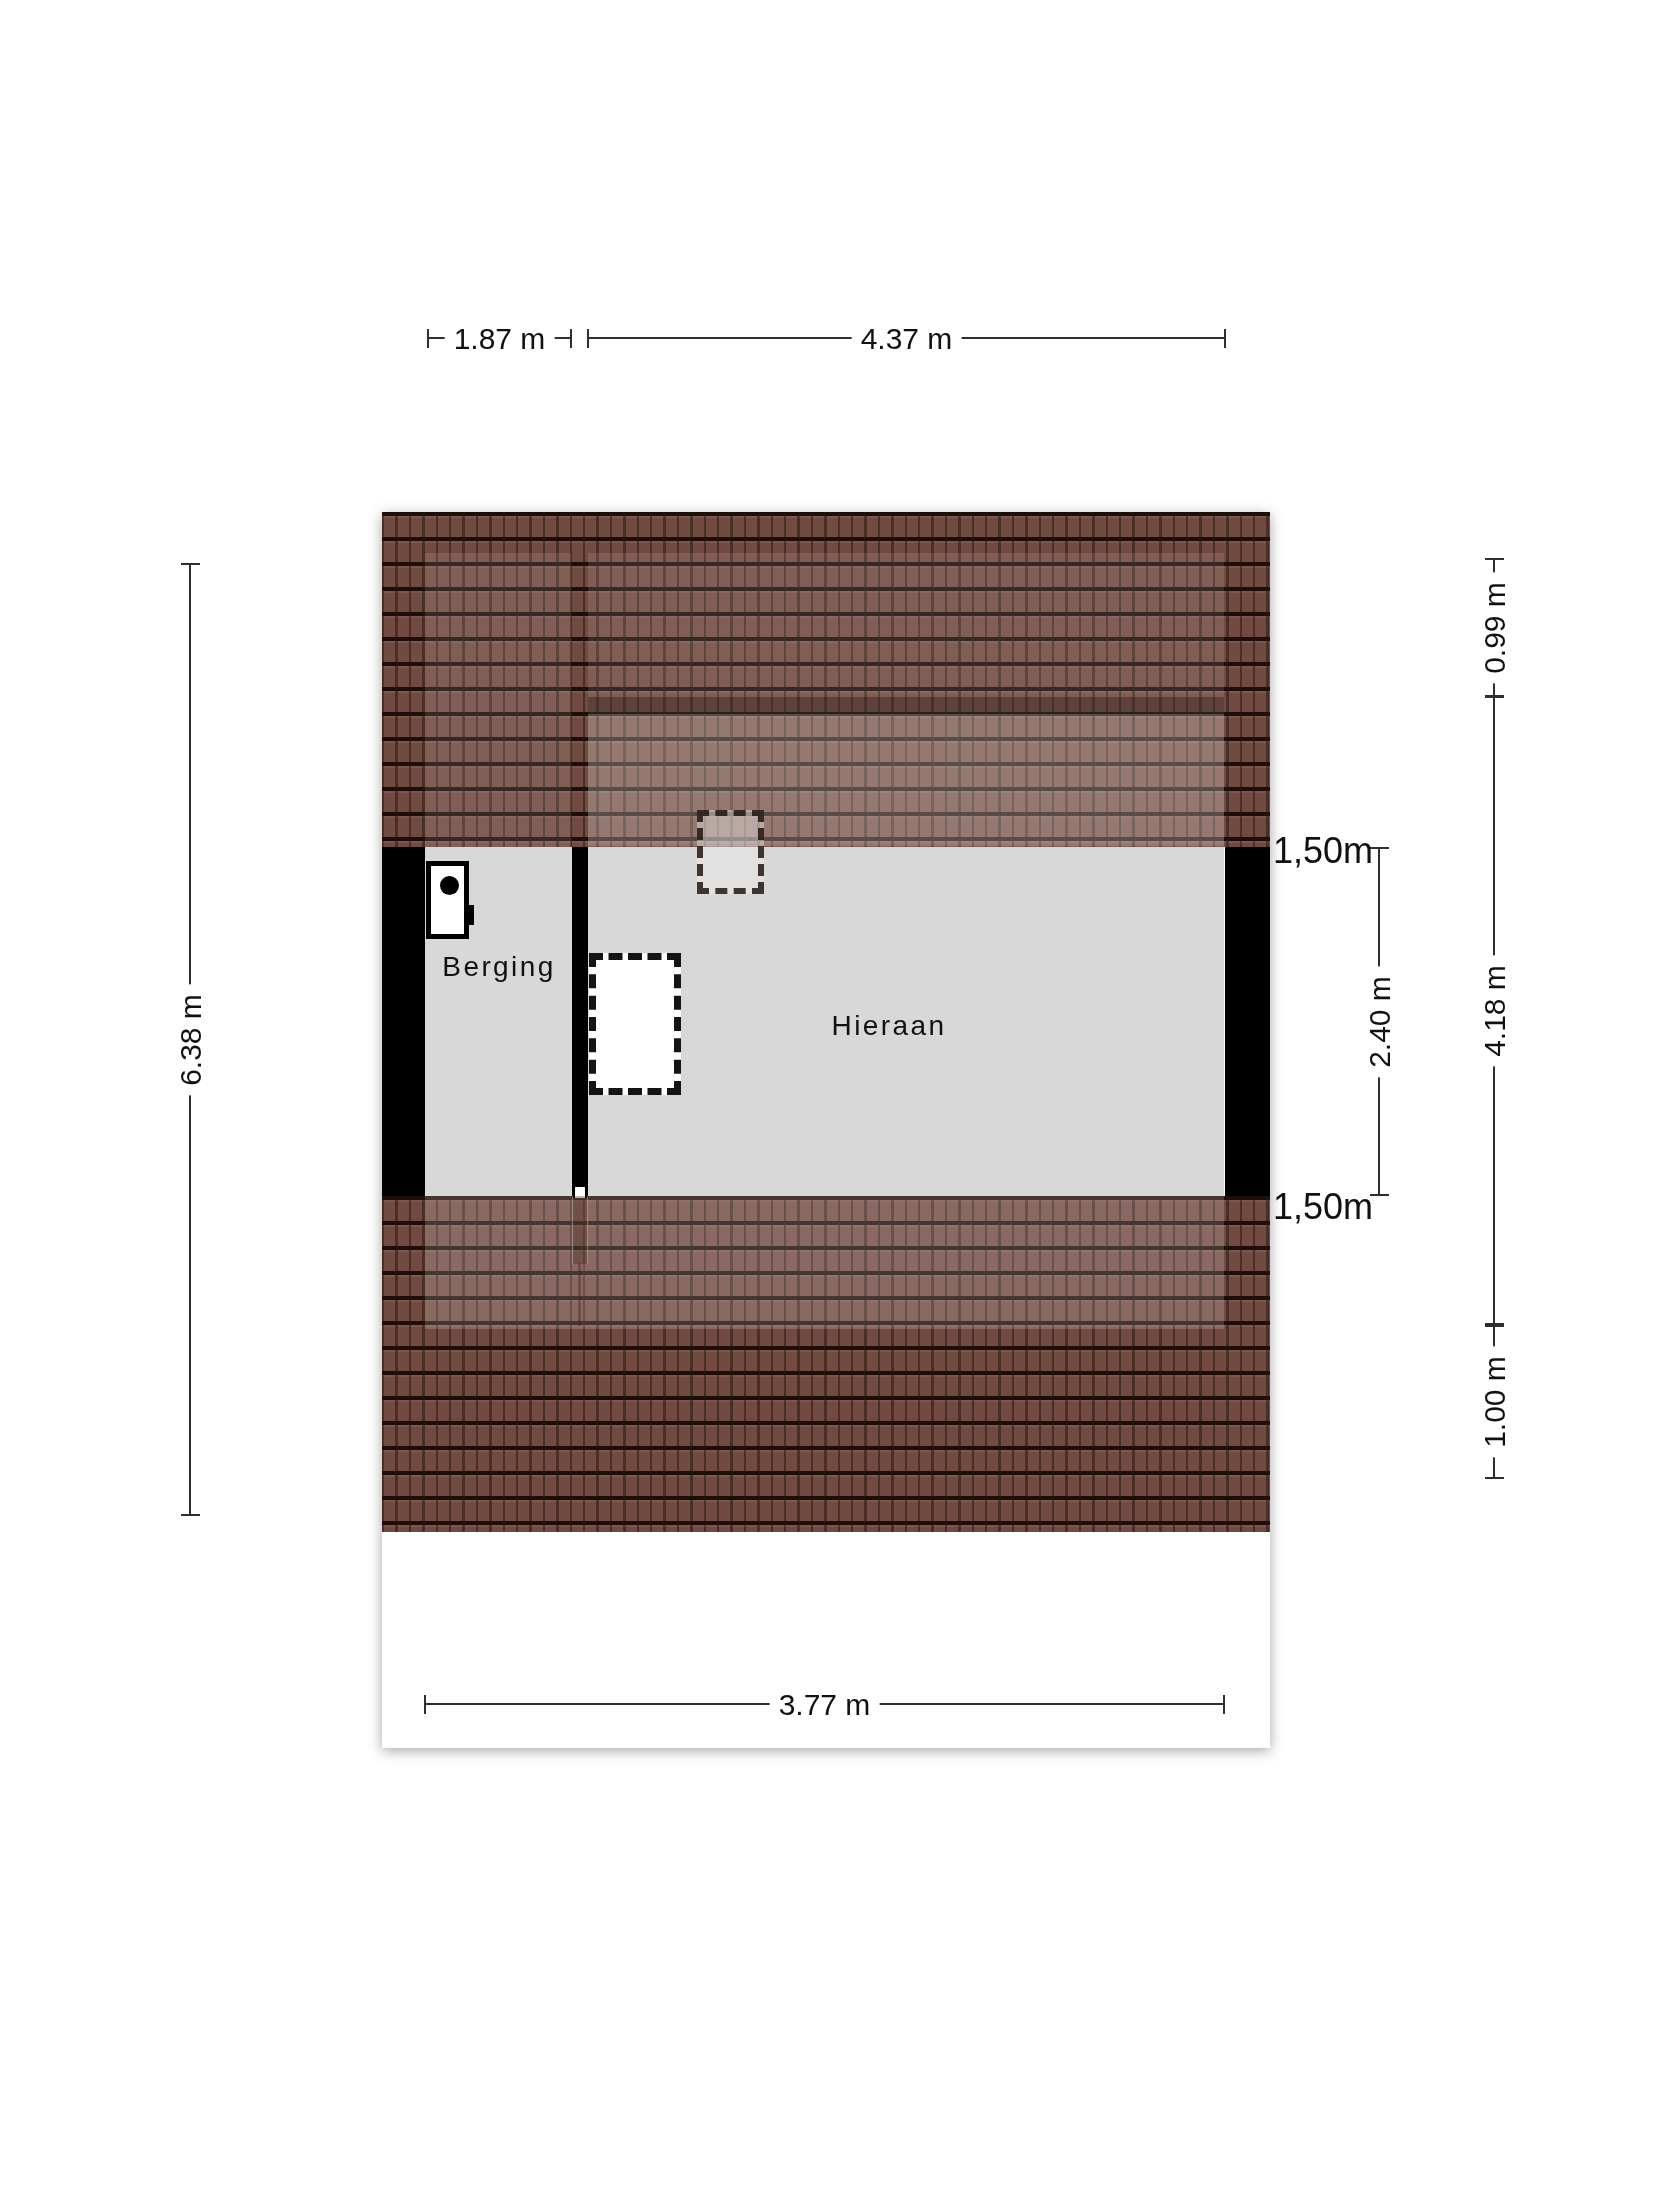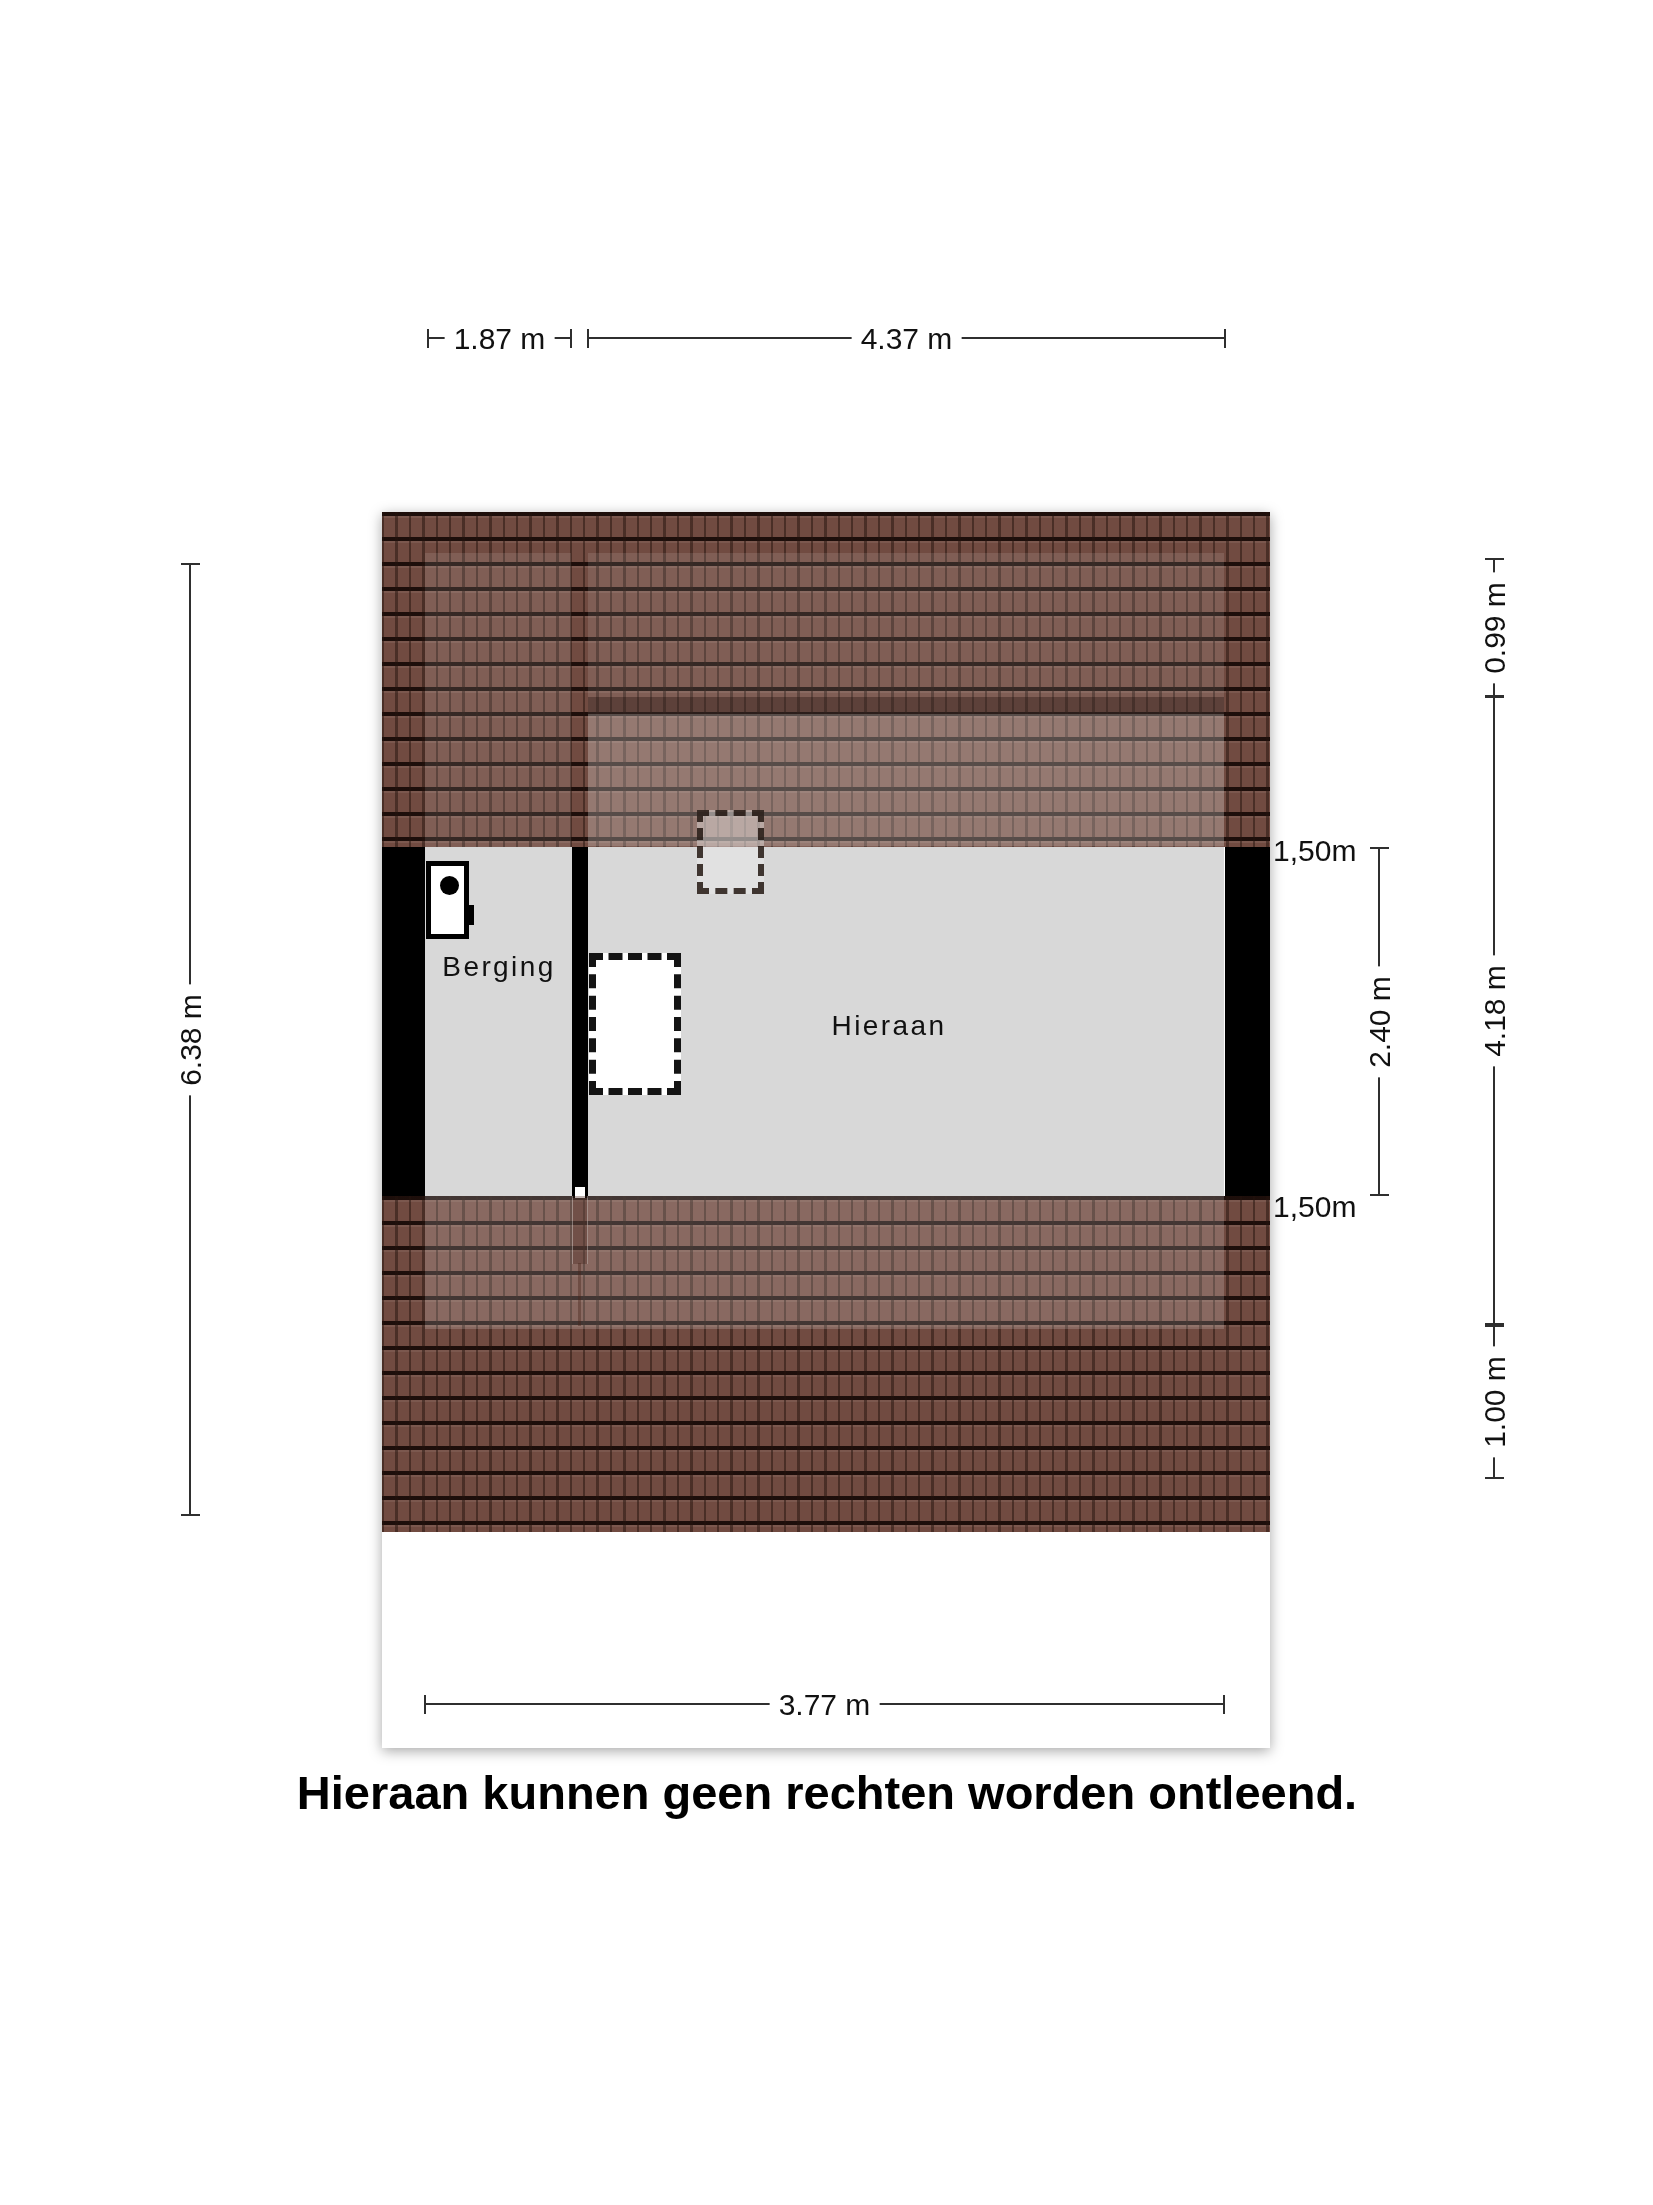--- a/index.html
+++ b/index.html
@@ -52,21 +52,21 @@
   .hdim .line{position:absolute;left:0;right:0;top:7.9px;height:2.4px;background:#2f2f2f;}
   .hdim .t0{position:absolute;left:0;top:0;width:2.4px;height:19px;background:#2f2f2f;}
   .hdim .t1{position:absolute;right:0;top:0;width:2.4px;height:19px;background:#2f2f2f;}
   .hdim .lbl{position:absolute;left:50%;top:50%;transform:translate(-50%,-50%);padding:0 9.5px;}
   .vdim{position:absolute;width:19px;}
   .vdim .line{position:absolute;top:0;bottom:0;left:7.9px;width:2.4px;background:#2f2f2f;}
   .vdim .t0{position:absolute;top:0;left:0;height:2.4px;width:19px;background:#2f2f2f;}
   .vdim .t1{position:absolute;bottom:0;left:0;height:2.4px;width:19px;background:#2f2f2f;}
   .vdim .lbl{position:absolute;left:50%;top:50%;transform:translate(-50%,-50%) rotate(-90deg);padding:0 9.5px;}
 
-  .height-label{position:absolute;left:1273px;transform:translateY(-50%);font-size:30px;color:#111;white-space:nowrap;}
+  .height-label{position:absolute;left:1273px;transform:translateY(-50%);font-size:36px;color:#111;white-space:nowrap;}
 
   
   .disclaimer{position:absolute;left:0;top:1764px;width:1654px;text-align:center;
               font-size:47px;font-weight:bold;line-height:58px;color:#000;}
 </style>
 </head>
 <body>
 
 <div class="plan">
 
@@ -151,15 +151,14 @@
   <div class="line"></div>
     <div class="t0"></div>
     <div class="t1"></div>
   <span class="lbl dim-text">2.40 m</span>
 </div>
 
 <div class="height-label" style="top:851px;">1,50m</div>
 <div class="height-label" style="top:1207px;">1,50m</div>
 
 <div class="disclaimer">
-  <div>Hieraan kunnen geen rechten worden ontleend.</div>
 </div>
 
 
 </body></html>

